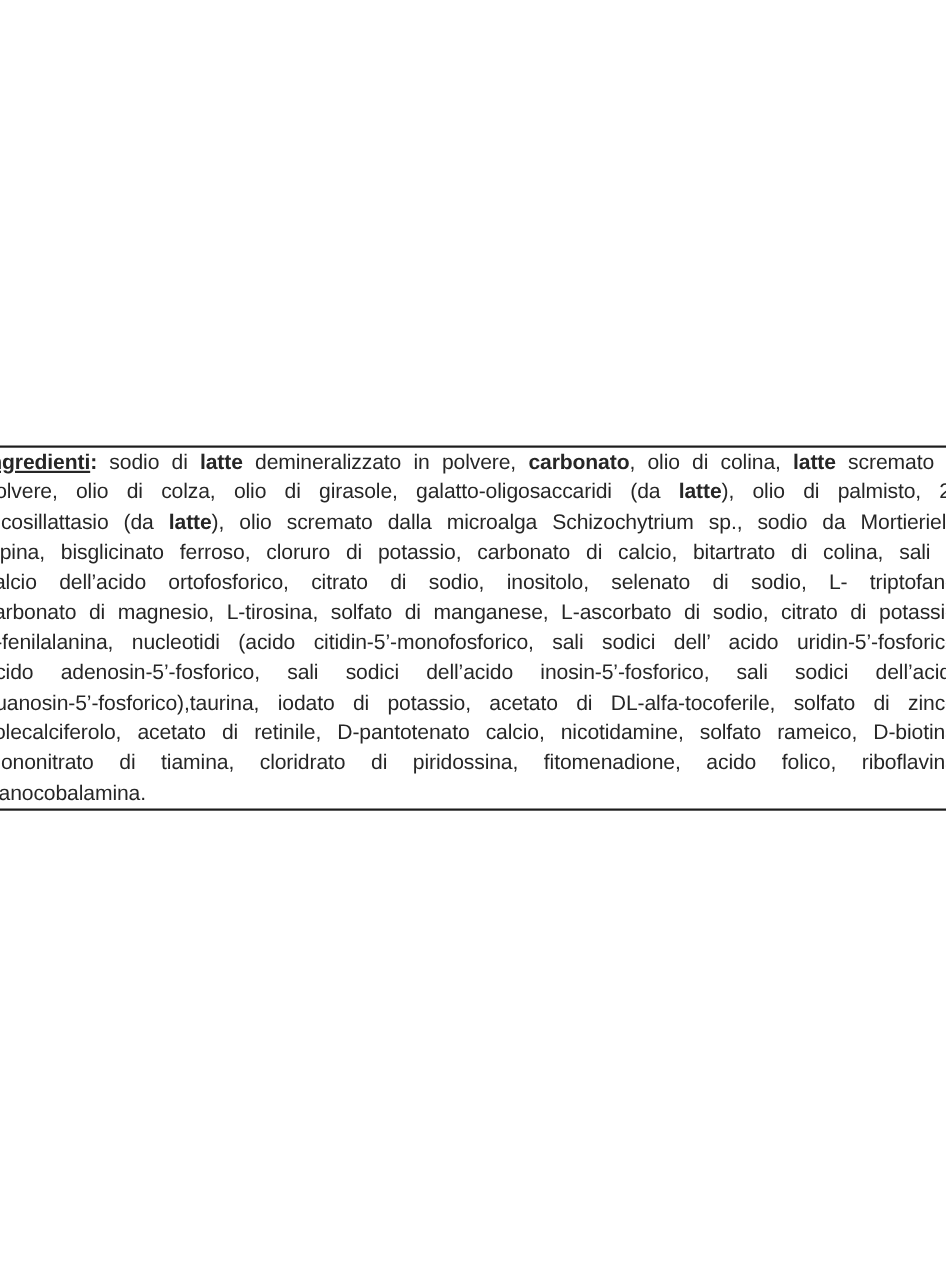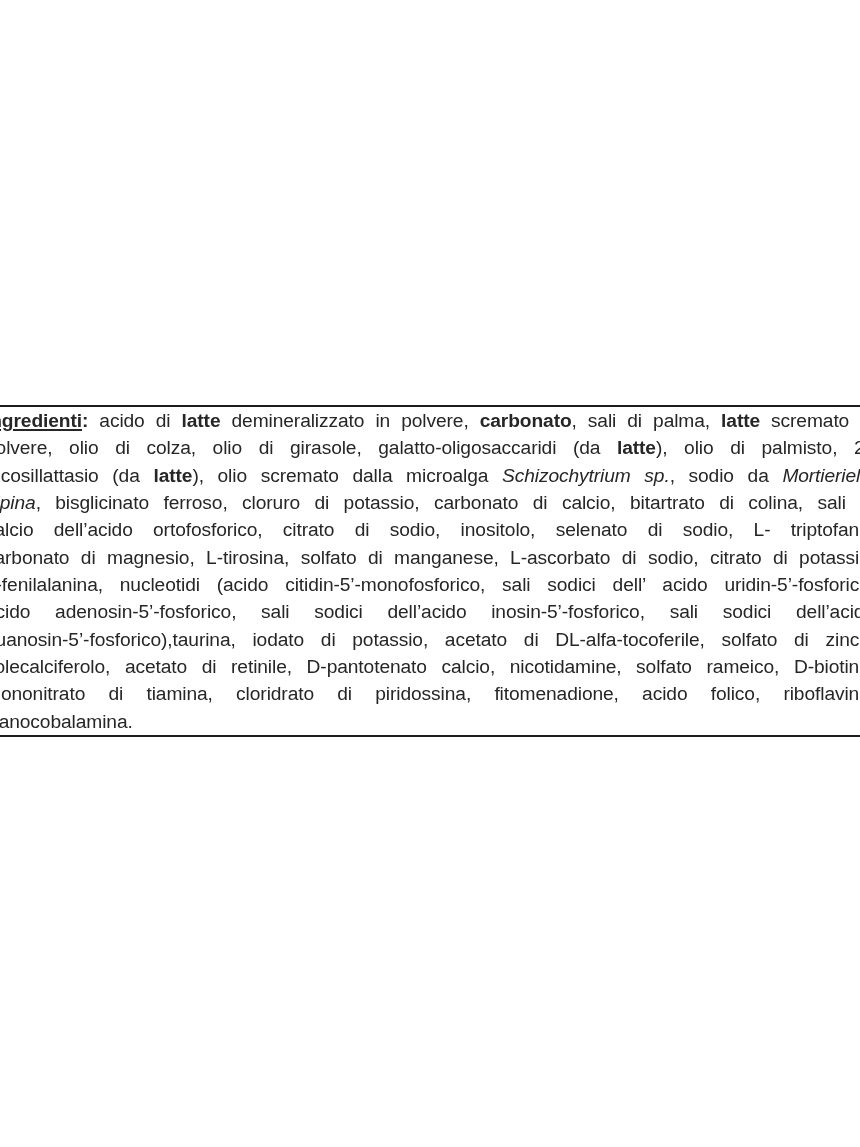--- a/index.html
+++ b/index.html
@@ -33,30 +33,30 @@
     text-align-last: justify;
     white-space: normal;
     letter-spacing: -0.1px;
   }
   .line.left {
     text-align: left;
     text-align-last: left;
   }
   .line span { white-space: pre-wrap; }
   .bold { font-weight: bold; }
-  .italic { font-style: italic; }
+  .italic { }
   .underline { text-decoration: underline; text-decoration-thickness: 1.8px; text-underline-offset: 2px; }
 </style>
 </head>
 <body style="--page-bg: #ffffff; --border-color: #1c1c1c; --text-color: #262626;">
 
 <div class="page">
   <div class="ingredients-box">
     <div>
-        <div class="line"><span class="bold underline">Ingredienti</span><span class="bold">:</span><span> acido di </span><span class="bold">latte</span><span> demineralizzato in polvere, </span><span class="bold">carbonato</span><span>, sali di palma, </span><span class="bold">latte</span><span> scremato in</span></div>
+        <div class="line"><span class="bold underline">Ingredienti</span><span class="bold">:</span><span> sodio di </span><span class="bold">latte</span><span> demineralizzato in polvere, </span><span class="bold">carbonato</span><span>, olio di colina, </span><span class="bold">latte</span><span> scremato in</span></div>
         <div class="line"><span>polvere, olio di colza, olio di girasole, galatto-oligosaccaridi (da </span><span class="bold">latte</span><span>), olio di palmisto, 2’-</span></div>
         <div class="line"><span>fucosillattasio (da </span><span class="bold">latte</span><span>), olio scremato dalla microalga </span><span class="italic">Schizochytrium sp.</span><span>, sodio da </span><span class="italic">Mortieriella</span></div>
         <div class="line"><span class="italic">alpina</span><span>, bisglicinato ferroso, cloruro di potassio, carbonato di calcio, bitartrato di colina, sali di</span></div>
         <div class="line"><span>calcio dell’acido ortofosforico, citrato di sodio, inositolo, selenato di sodio, L- triptofano,</span></div>
         <div class="line"><span>carbonato di magnesio, L-tirosina, solfato di manganese, L-ascorbato di sodio, citrato di potassio,</span></div>
         <div class="line"><span>L-fenilalanina, nucleotidi (acido citidin-5’-monofosforico, sali sodici dell’ acido uridin-5’-fosforico,</span></div>
         <div class="line"><span>acido adenosin-5’-fosforico, sali sodici dell’acido inosin-5’-fosforico, sali sodici dell’acido</span></div>
         <div class="line"><span>guanosin-5’-fosforico),taurina, iodato di potassio, acetato di DL-alfa-tocoferile, solfato di zinco,</span></div>
         <div class="line"><span>colecalciferolo, acetato di retinile, D-pantotenato calcio, nicotidamine, solfato rameico, D-biotina,</span></div>
         <div class="line"><span>mononitrato di tiamina, cloridrato di piridossina, fitomenadione, acido folico, riboflavina,</span></div>

